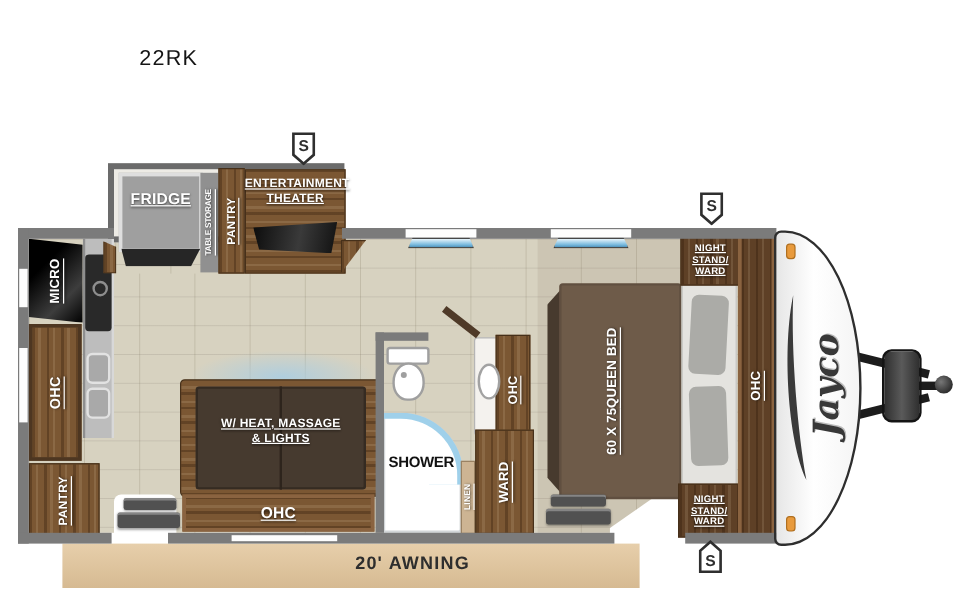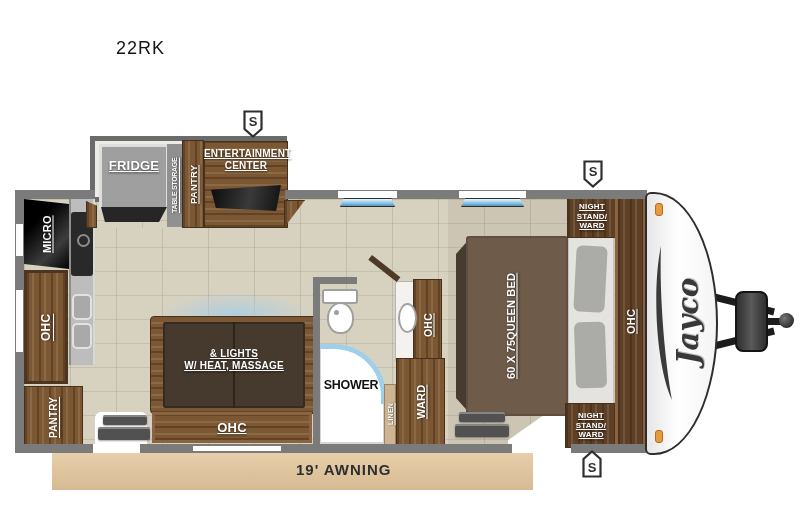--- a/index.html
+++ b/index.html
@@ -36,21 +36,21 @@
 </style>
 </head>
 <body>
 
 <div id="canvas">
 
   <div class="abs" style="left:116px;top:38px;font-size:18px;color:#151515;letter-spacing:1px;">22RK</div>
 
   <div class="abs" style="left:52px;top:453px;width:481px;height:37px;z-index:1;
               background:linear-gradient(180deg,#e7cfab,#d6ba92);"></div>
-  <div class="abs" style="left:296px;top:461px;font-size:15px;font-weight:bold;color:#2e2e2e;letter-spacing:1px;z-index:2;">19' AWNING</div>
+  <div class="abs" style="left:296px;top:461px;font-size:15px;font-weight:bold;color:#2e2e2e;letter-spacing:1px;z-index:2;">20' AWNING</div>
 
   <div class="abs tile" style="left:24px;top:199px;width:621px;height:245px;z-index:5;"></div>
   <div class="abs" style="left:448px;top:199px;width:197px;height:245px;background:rgba(128,110,92,.12);z-index:6;"></div>
 
   <div class="slidebox" style="left:90px;top:136px;width:197px;height:66px;"></div>
   <div class="abs tile" style="left:96px;top:196px;width:185px;height:32px;z-index:7;"></div>
 
   <div class="abs" style="left:99px;top:144px;width:70px;height:66px;background:#9f9f9f;border:3px solid #dedede;
               box-sizing:border-box;z-index:10;"></div>
   <div class="abs hcenter wlabel" style="left:99px;top:158px;width:70px;font-size:13px;z-index:11;">FRIDGE</div>
@@ -62,21 +62,21 @@
     <div class="vlabel wlabel" style="font-size:7px;letter-spacing:-.3px;">TABLE STORAGE</div>
   </div>
 
   <div class="wood" style="left:182px;top:140px;width:22px;height:88px;">
     <div class="vlabel wlabel" style="font-size:9.5px;">PANTRY</div>
   </div>
 
   <div class="wood h" style="left:204px;top:141px;width:84px;height:87px;"></div>
   <div class="abs wlabel" style="left:204px;top:148px;width:84px;text-align:center;font-size:10px;line-height:12px;z-index:11;">
     <div>ENTERTAINMENT</div>
-    <div>CENTER</div>
+    <div>THEATER</div>
   </div>
   <div class="abs" style="left:211px;top:185px;width:70px;height:26px;z-index:11;
               background:linear-gradient(100deg,#0c0c0c,#3a3a3a 55%,#111);
               clip-path:polygon(0 18%,100% 0,93% 100%,7% 88%);"></div>
   <div class="wood" style="left:284px;top:200px;width:21px;height:28px;clip-path:polygon(0 0,100% 0,0 100%);"></div>
 
   <div class="abs" style="left:24px;top:199px;width:45px;height:70px;z-index:10;
               background:linear-gradient(135deg,#000 30%,#3d3d3d 70%,#000);
               clip-path:polygon(0 0,100% 7%,100% 100%,0 93%);">
     <div class="vlabel wlabel" style="font-size:11px;">MICRO</div>
@@ -104,22 +104,22 @@
   <div class="steps" style="left:459px;top:412px;width:46px;height:10px;"></div>
   <div class="steps" style="left:455px;top:424px;width:54px;height:13px;"></div>
 
   <div class="abs" style="left:158px;top:292px;width:155px;height:44px;z-index:7;
               background:radial-gradient(ellipse at center,rgba(168,205,228,.85),rgba(168,205,228,0) 70%);"></div>
   <div class="wood h" style="left:150px;top:316px;width:168px;height:98px;border-radius:4px;"></div>
   <div class="abs" style="left:163px;top:322px;width:142px;height:86px;background:#463a2f;border-radius:3px;z-index:11;
               box-shadow:inset 0 0 0 2px #352b22;"></div>
   <div class="abs" style="left:233px;top:322px;width:2px;height:86px;background:#2d241c;z-index:12;"></div>
   <div class="abs wlabel z12" style="left:160px;top:348px;width:148px;text-align:center;font-size:10px;line-height:12px;">
+    <div>W/ HEAT, MASSAGE</div>
     <div>&amp; LIGHTS</div>
-    <div>W/ HEAT, MASSAGE</div>
   </div>
   <div class="wood h" style="left:152px;top:412px;width:160px;height:31px;border:3px solid #8a6340;">
     <div class="abs hcenter wlabel" style="inset:0;font-size:13px;">OHC</div>
   </div>
 
   <div class="wall" style="left:313px;top:277px;width:7px;height:167px;z-index:13;"></div>
   <div class="wall" style="left:313px;top:277px;width:44px;height:7px;z-index:13;"></div>
   <div class="abs" style="left:372px;top:255px;width:36px;height:6px;background:#4f3a28;z-index:13;
               transform:rotate(38deg);transform-origin:left top;"></div>
   <div class="abs" style="left:322px;top:289px;width:36px;height:15px;background:#fff;border:2px solid #9f9f9f;

